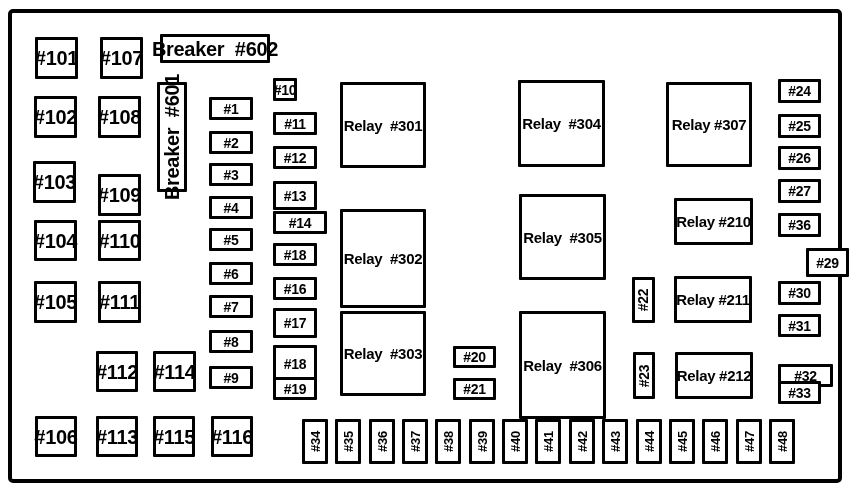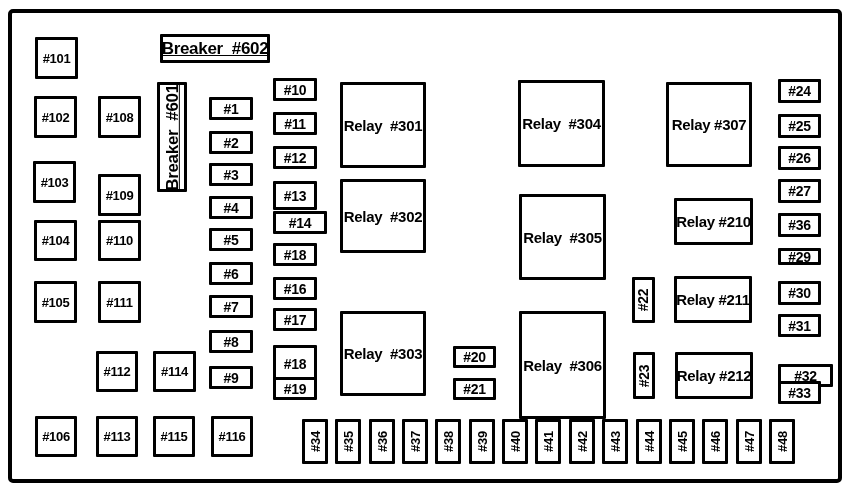--- a/index.html
+++ b/index.html
@@ -33,44 +33,45 @@
     background: #fff;
     display: flex;
     align-items: center;
     justify-content: center;
     font-weight: bold;
     color: #000;
     white-space: pre;
     border-radius: 1px;
     line-height: 1;
   }
-  .sq    { font-size: 13px; letter-spacing: -0.3px; }
+  .sq    { font-size: 20px; letter-spacing: -0.3px; }
   .slim  { font-size: 14px; letter-spacing: -0.3px; }
   .relay { font-size: 15px; letter-spacing: -0.3px; }
-  .brk   { font-size: 17px; letter-spacing: -0.3px; text-decoration: underline; }
+  .brk   { font-size: 20px; letter-spacing: -0.3px; }
   .vert .label {
     transform: rotate(-90deg);
     white-space: pre;
     display: inline-block;
   }
   .vfuse { font-size: 13px; letter-spacing: -0.3px; }
 </style>
 </head>
 <body>
 
 <div class="stage">
   <div class="outer"></div>
 
   <div class="box sq" style="left:35px;top:37px;width:43px;height:42px">#101</div>
   <div class="box sq" style="left:34px;top:96px;width:43px;height:42px">#102</div>
   <div class="box sq" style="left:33px;top:161px;width:43px;height:42px">#103</div>
   <div class="box sq" style="left:34px;top:220px;width:43px;height:41px">#104</div>
   <div class="box sq" style="left:34px;top:281px;width:43px;height:42px">#105</div>
   <div class="box sq" style="left:35px;top:416px;width:42px;height:41px">#106</div>
 
+  <div class="box sq" style="left:100px;top:37px;width:43px;height:42px">#107</div>
   <div class="box sq" style="left:98px;top:96px;width:43px;height:42px">#108</div>
   <div class="box sq" style="left:98px;top:174px;width:43px;height:42px">#109</div>
   <div class="box sq" style="left:98px;top:220px;width:43px;height:41px">#110</div>
   <div class="box sq" style="left:98px;top:281px;width:43px;height:42px">#111</div>
   <div class="box sq" style="left:96px;top:351px;width:42px;height:41px">#112</div>
   <div class="box sq" style="left:96px;top:416px;width:42px;height:41px">#113</div>
   <div class="box sq" style="left:153px;top:351px;width:43px;height:41px">#114</div>
   <div class="box sq" style="left:153px;top:416px;width:42px;height:41px">#115</div>
   <div class="box sq" style="left:211px;top:416px;width:42px;height:41px">#116</div>
 
@@ -82,33 +83,33 @@
   <div class="box slim" style="left:209px;top:97px;width:44px;height:23px">#1</div>
   <div class="box slim" style="left:209px;top:131px;width:44px;height:23px">#2</div>
   <div class="box slim" style="left:209px;top:163px;width:44px;height:23px">#3</div>
   <div class="box slim" style="left:209px;top:196px;width:44px;height:23px">#4</div>
   <div class="box slim" style="left:209px;top:228px;width:44px;height:23px">#5</div>
   <div class="box slim" style="left:209px;top:262px;width:44px;height:23px">#6</div>
   <div class="box slim" style="left:209px;top:295px;width:44px;height:23px">#7</div>
   <div class="box slim" style="left:209px;top:330px;width:44px;height:23px">#8</div>
   <div class="box slim" style="left:209px;top:366px;width:44px;height:23px">#9</div>
 
-  <div class="box slim" style="left:273px;top:78px;width:44px;height:23px">#10</div>
+  <div class="box slim" style="left:273px;top:78px;width:24px;height:23px">#10</div>
   <div class="box slim" style="left:273px;top:112px;width:44px;height:23px">#11</div>
   <div class="box slim" style="left:273px;top:146px;width:44px;height:23px">#12</div>
   <div class="box slim" style="left:273px;top:181px;width:44px;height:29px">#13</div>
   <div class="box slim" style="left:273px;top:211px;width:54px;height:23px">#14</div>
   <div class="box slim" style="left:273px;top:243px;width:44px;height:23px">#18</div>
   <div class="box slim" style="left:273px;top:277px;width:44px;height:23px">#16</div>
-  <div class="box slim" style="left:273px;top:308px;width:44px;height:23px">#17</div>
+  <div class="box slim" style="left:273px;top:308px;width:44px;height:30px">#17</div>
   <div class="box slim" style="left:273px;top:345px;width:44px;height:38px">#18</div>
   <div class="box slim" style="left:273px;top:377px;width:44px;height:23px">#19</div>
 
   <div class="box relay" style="left:340px;top:82px;width:86px;height:86px">Relay  #301</div>
-  <div class="box relay" style="left:340px;top:179px;width:86px;height:74px">Relay  #302</div>
+  <div class="box relay" style="left:340px;top:209px;width:86px;height:99px">Relay  #302</div>
   <div class="box relay" style="left:340px;top:311px;width:86px;height:85px">Relay  #303</div>
 
   <div class="box slim" style="left:453px;top:346px;width:43px;height:22px">#20</div>
   <div class="box slim" style="left:453px;top:378px;width:43px;height:22px">#21</div>
 
   <div class="box relay" style="left:518px;top:80px;width:87px;height:87px">Relay  #304</div>
   <div class="box relay" style="left:519px;top:194px;width:87px;height:86px">Relay  #305</div>
   <div class="box relay" style="left:519px;top:311px;width:87px;height:108px">Relay  #306</div>
 
   <div class="box slim vert" style="left:632px;top:277px;width:23px;height:46px">
@@ -121,21 +122,21 @@
   <div class="box relay" style="left:666px;top:82px;width:86px;height:85px">Relay #307</div>
   <div class="box relay" style="left:674px;top:198px;width:79px;height:47px">Relay #210</div>
   <div class="box relay" style="left:674px;top:276px;width:78px;height:47px">Relay #211</div>
   <div class="box relay" style="left:675px;top:352px;width:78px;height:47px">Relay #212</div>
 
   <div class="box slim" style="left:778px;top:79px;width:43px;height:24px">#24</div>
   <div class="box slim" style="left:778px;top:114px;width:43px;height:24px">#25</div>
   <div class="box slim" style="left:778px;top:146px;width:43px;height:24px">#26</div>
   <div class="box slim" style="left:778px;top:179px;width:43px;height:24px">#27</div>
   <div class="box slim" style="left:778px;top:213px;width:43px;height:24px">#36</div>
-  <div class="box slim" style="left:778px;top:248px;width:43px;height:17px">#29</div>
+  <div class="box slim" style="left:806px;top:248px;width:43px;height:29px">#29</div>
   <div class="box slim" style="left:778px;top:281px;width:43px;height:24px">#30</div>
   <div class="box slim" style="left:778px;top:314px;width:43px;height:23px">#31</div>
   <div class="box slim" style="left:778px;top:364px;width:55px;height:23px">#32</div>
   <div class="box slim" style="left:778px;top:381px;width:43px;height:23px">#33</div>
 
   <div class="box vfuse vert" style="left:302px;top:419px;width:26px;height:45px"><span class="label">#34</span></div>
   <div class="box vfuse vert" style="left:335px;top:419px;width:26px;height:45px"><span class="label">#35</span></div>
   <div class="box vfuse vert" style="left:369px;top:419px;width:26px;height:45px"><span class="label">#36</span></div>
   <div class="box vfuse vert" style="left:402px;top:419px;width:26px;height:45px"><span class="label">#37</span></div>
   <div class="box vfuse vert" style="left:435px;top:419px;width:26px;height:45px"><span class="label">#38</span></div>

